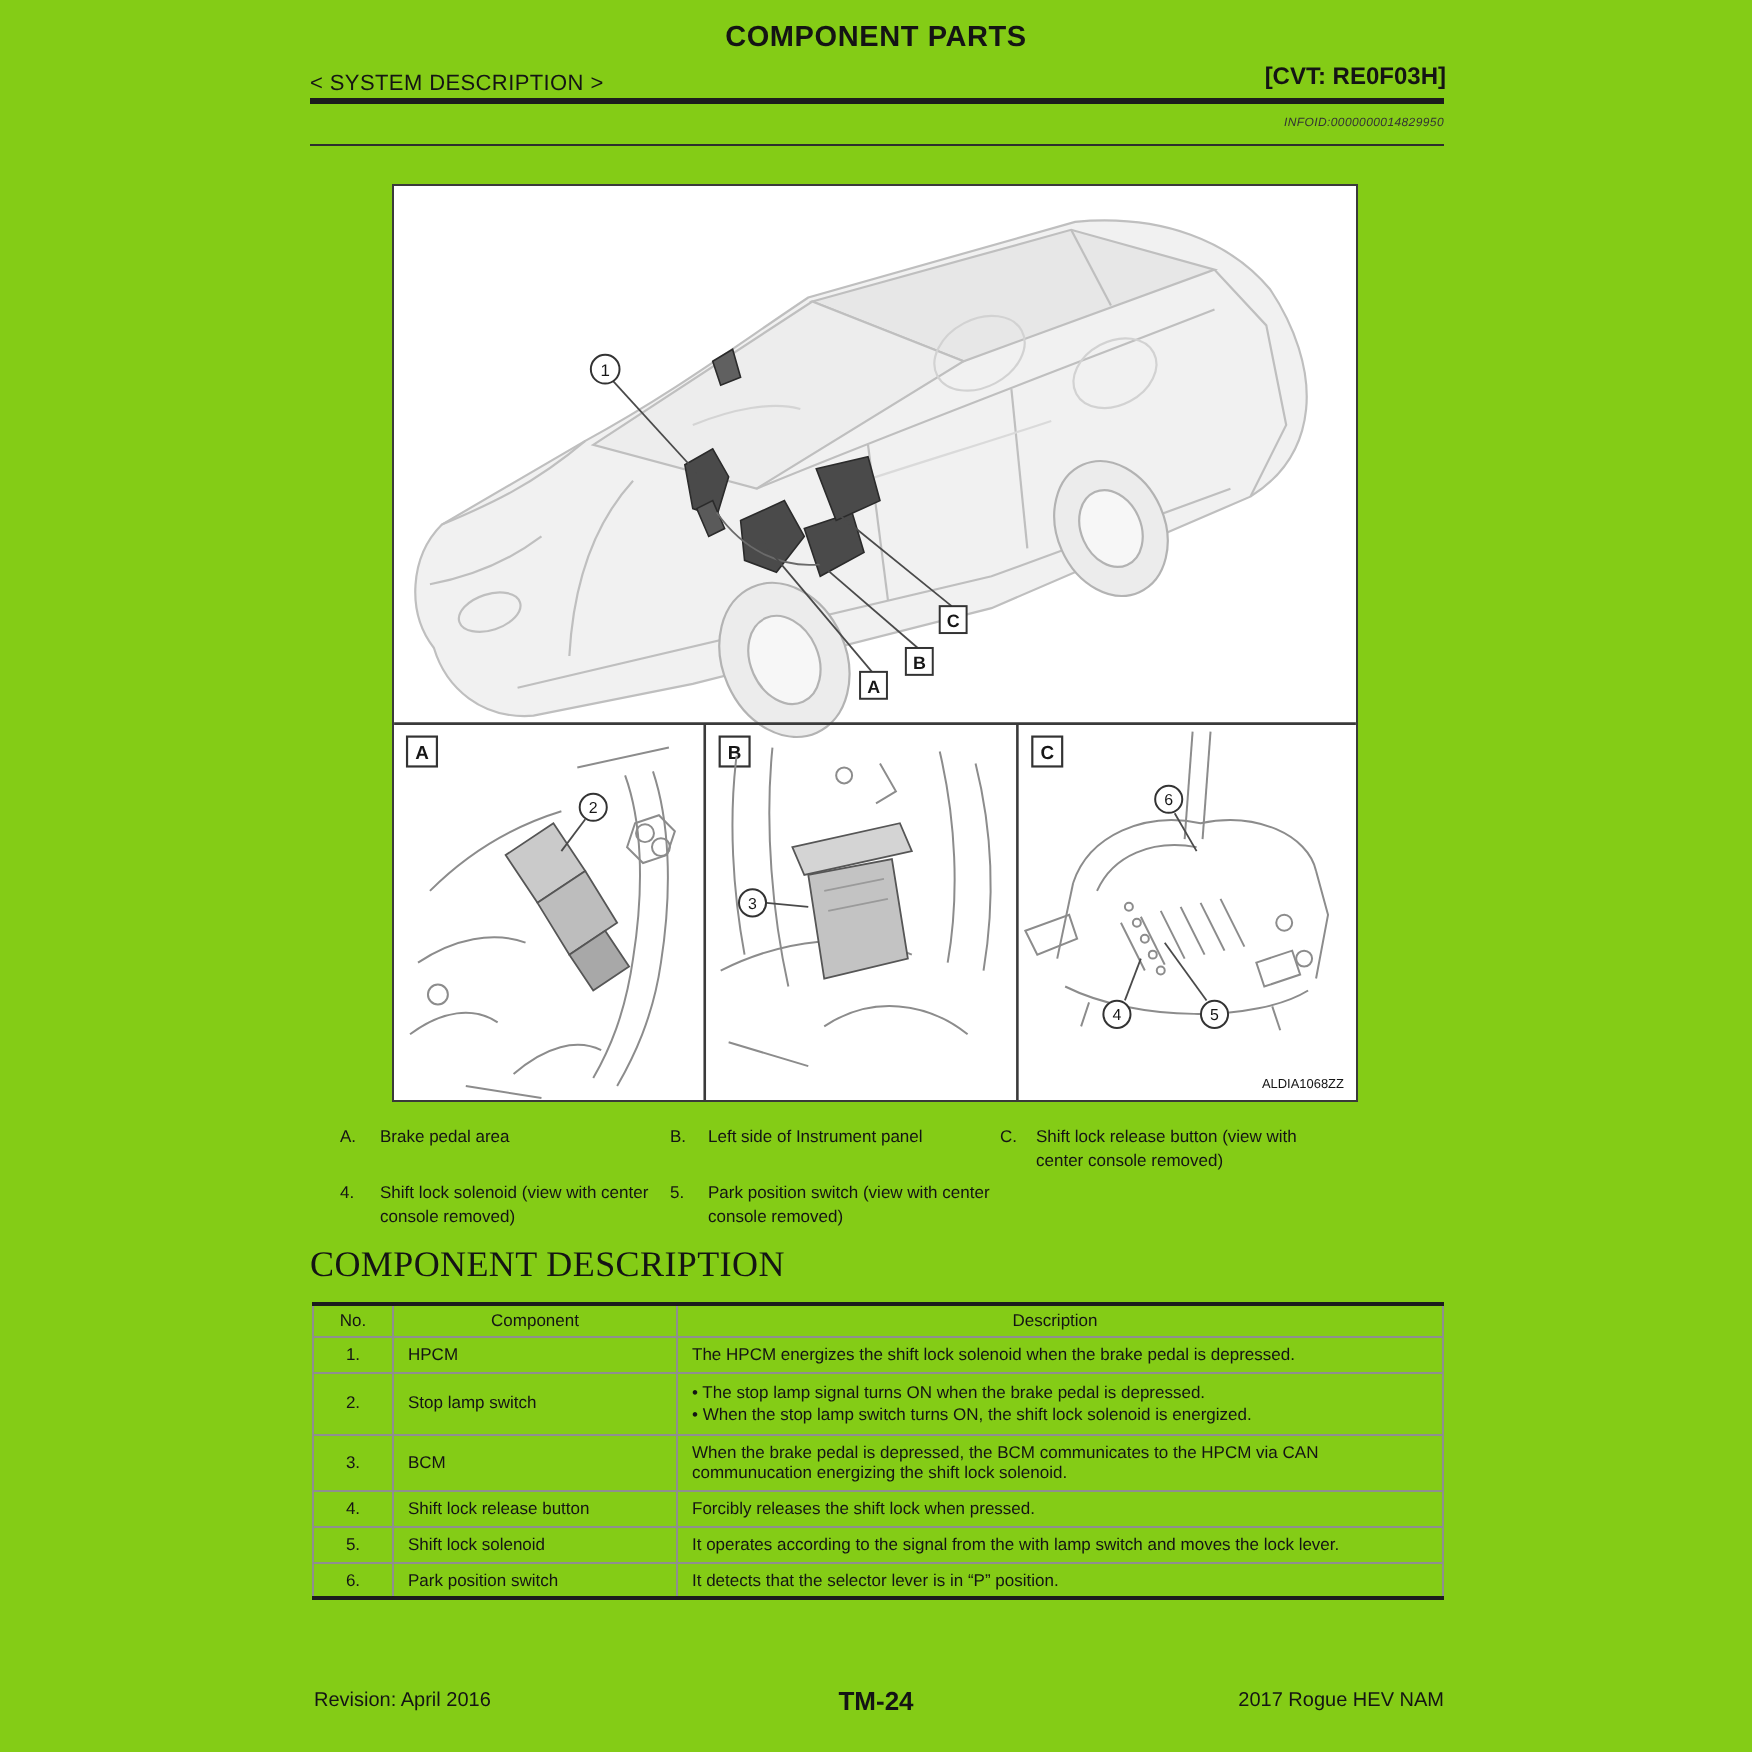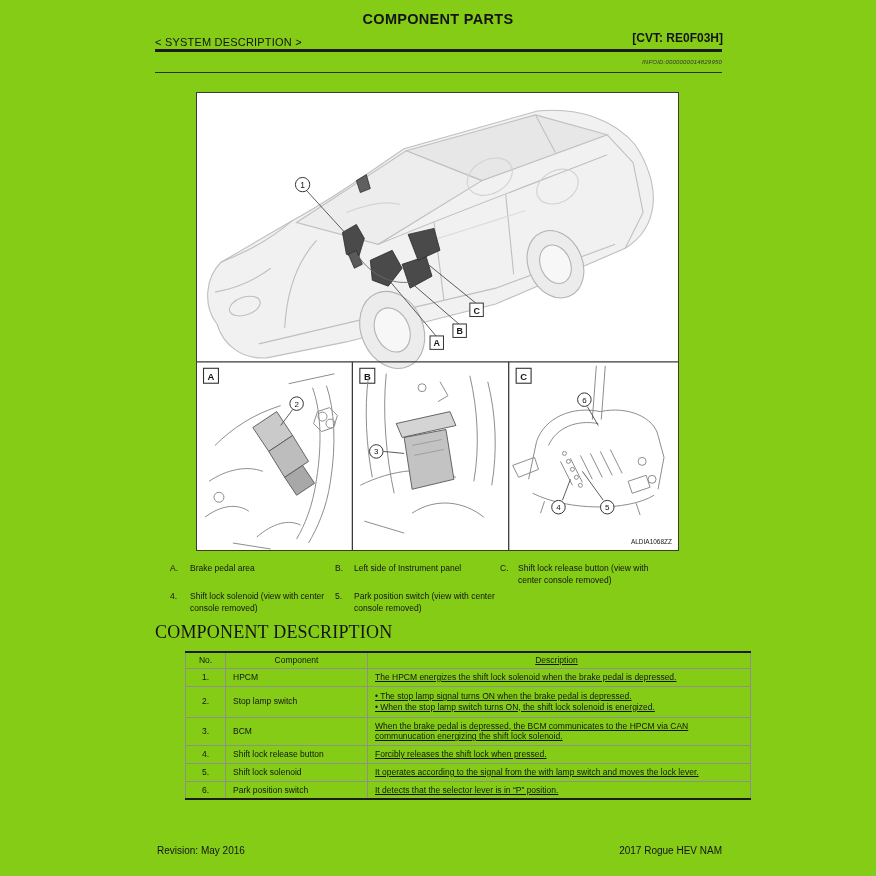--- a/index.html
+++ b/index.html
@@ -13,27 +13,27 @@
   .sec-title{left:155px;top:55px;font-size:13px;letter-spacing:.2px;}
   .rule-thin{left:155px;top:71.5px;width:567px;height:1.2px;background:#2e2e2e;}
   .infoid{left:155px;top:59px;width:567px;text-align:right;font-size:6px;font-style:italic;color:#333;letter-spacing:.2px;}
   .figure{left:196px;top:92px;width:483px;height:459px;border:1.4px solid #3a3a3a;box-sizing:border-box;background:#fff;}
   .figure svg{display:block;width:100%;height:100%;}
   svg text{font-family:"Liberation Sans",sans-serif;fill:#161616;}
   .legend-key{font-size:8.5px;line-height:11.5px;}
   .legend-text{font-size:8.5px;line-height:11.5px;}
   .comp-desc-title{left:155px;top:622px;font-size:18px;letter-spacing:.2px;font-family:Liberation Serif, serif;}
   .ctable{position:absolute;left:156px;top:651px;width:566px;border-collapse:collapse;
-          border-top:2.5px solid #1c1c1c;border-bottom:2.5px solid #1c1c1c;margin-left:29px;}
+          border-top:2.5px solid #1c1c1c;border-bottom:2.5px solid #1c1c1c;}
   .ctable th,.ctable td{border:1px solid #8f8f8f;font-size:8.5px;line-height:10.5px;
           font-weight:normal;vertical-align:middle;padding:1px 0;}
   .ctable th{text-align:center;}
   .col-no{width:39px;text-align:center;}
   .col-comp{width:134px;padding-left:7px !important;text-align:left;}
-  .col-desc{padding-left:7px !important;padding-right:5px !important;text-align:left;text-decoration:underline;}
+  .col-desc{padding-left:7px !important;padding-right:5px !important;text-align:left;}
   .bullets div{padding-left:9px;text-indent:-9px;}
   .ftr-rev{left:157px;top:845px;font-size:10px;}
   .ftr-page{left:0;top:843px;width:876px;text-align:center;font-size:13px;font-weight:bold;}
   .ftr-cat{right:154px;top:845px;font-size:10px;}
 </style>
 </head>
 <body>
 
 <div class="page">
 
@@ -277,16 +277,17 @@
       <tr style="height:18px;">
         <td class="col-no">6.</td>
         <td class="col-comp">Park position switch</td>
         <td class="col-desc">
             <div>It detects that the selector lever is in “P” position.</div>
           </td>
       </tr>
     </tbody>
   </table>
 
-  <div class="abs ftr-rev">Revision: May 2016</div>
+  <div class="abs ftr-page">TM-24</div>
+  <div class="abs ftr-rev">Revision: April 2016</div>
   <div class="abs ftr-cat">2017 Rogue HEV NAM</div>
 
 </div>
 
 </body></html>

